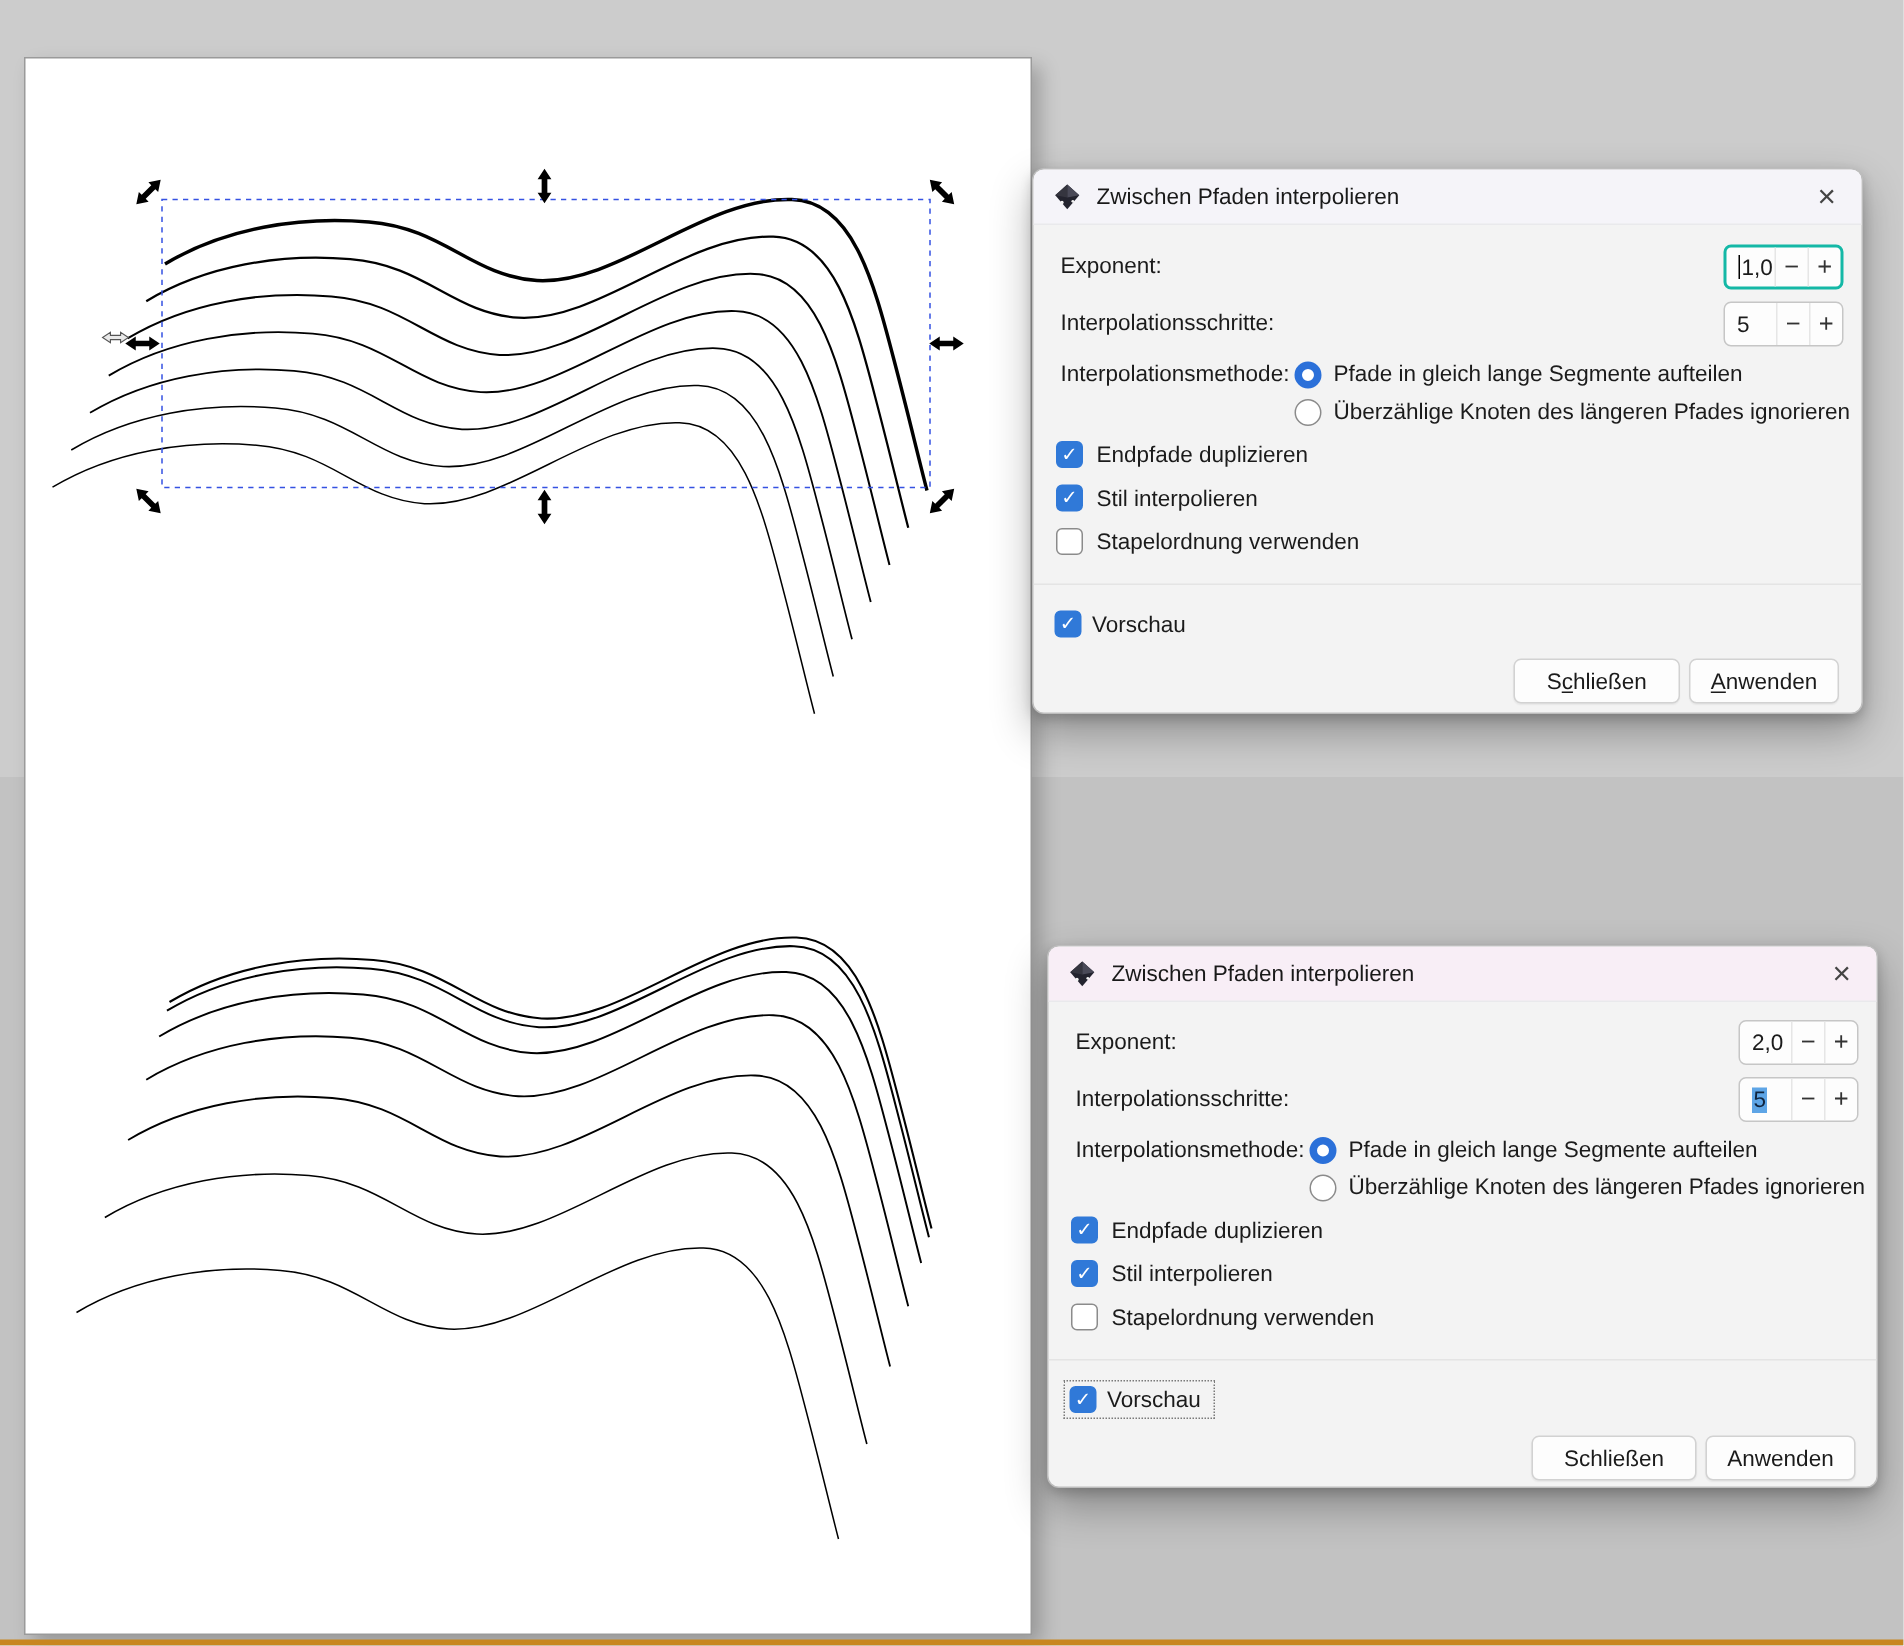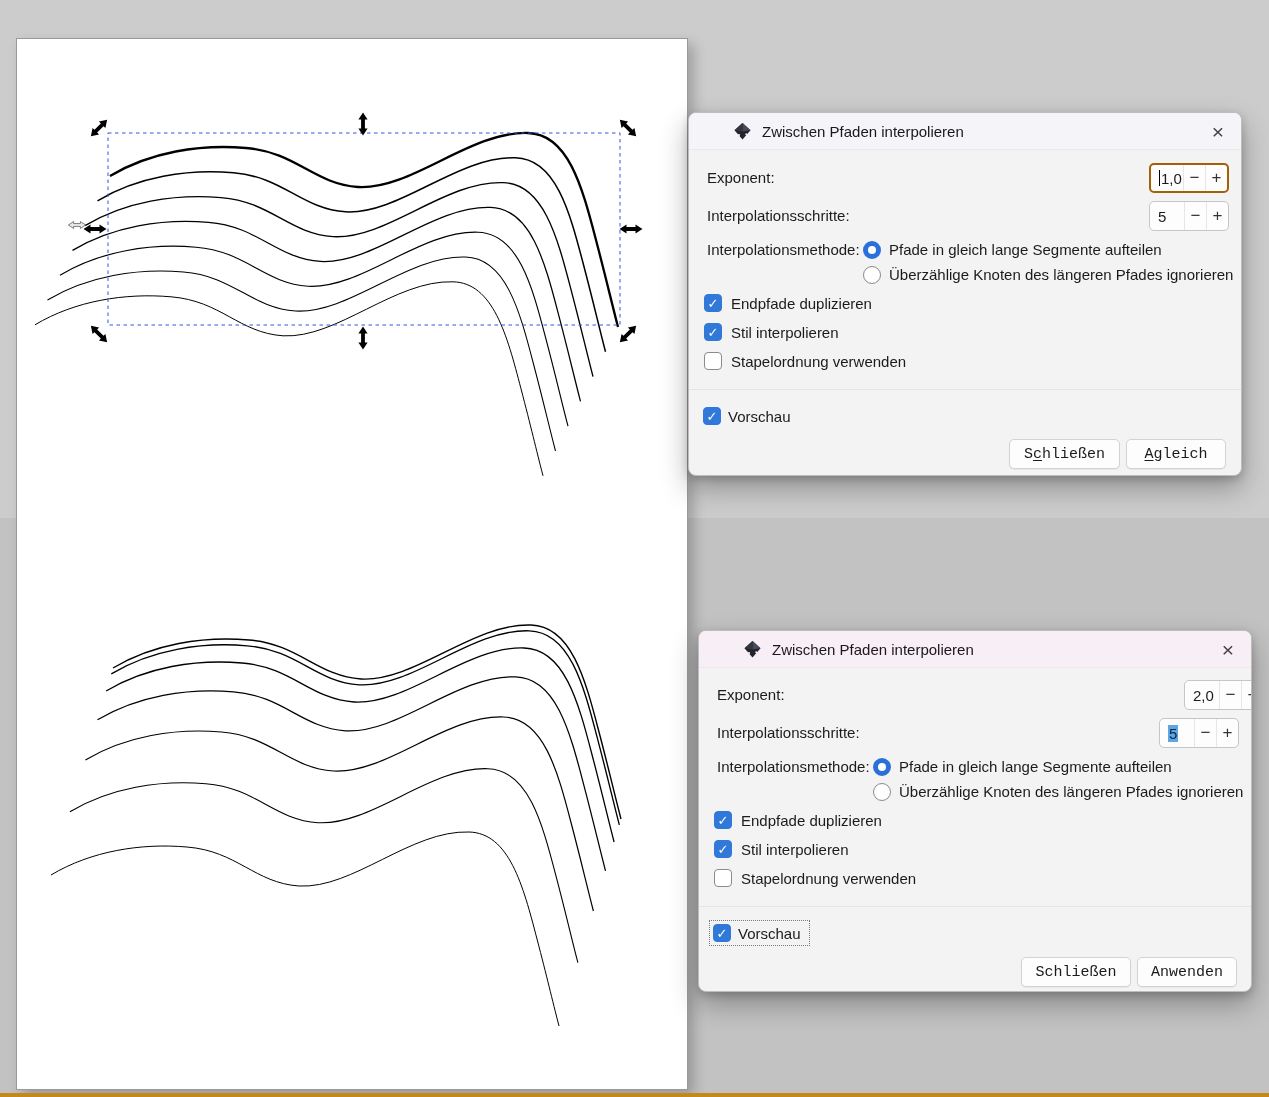--- a/index.html
+++ b/index.html
@@ -23,37 +23,37 @@
   .dialog{
     position:absolute;width:552px;background:#f3f3f3;border-radius:8px;
     border:1px solid #bdbdbd;
     box-shadow:0 12px 28px rgba(0,0,0,0.30),0 3px 8px rgba(0,0,0,0.18);
     font-size:15px;color:#1b1b1b;overflow:hidden;
   }
   .dialog-1{left:688px;top:112px;height:362px;}
   .dialog-2{left:698px;top:630px;height:360px;}
   .titlebar{
     position:absolute;left:0;top:0;right:0;height:36px;
-    display:flex;align-items:center;border-bottom:1px solid #e9e9ec;padding-left:31px;
+    display:flex;align-items:center;border-bottom:1px solid #e9e9ec;
   }
   .dialog-1 .titlebar{background:#f5f4f9;}
   .dialog-2 .titlebar{background:#f8eef6;}
   .title-icon{margin-left:13px;margin-right:10px;width:19px;height:19px;flex:0 0 auto;}
   .title-text{font-size:15px;color:#191919;}
   .close-x{
     margin-left:auto;margin-right:13px;font-size:21px;line-height:21px;color:#444;
     cursor:default;padding:0 4px;
   }
   .dlg-label{position:absolute;left:18px;line-height:20px;white-space:nowrap;}
   .spinner{
     position:absolute;left:460px;width:80px;height:30px;background:#fdfdfd;
     border:1px solid #c6c6c6;border-radius:5px;display:flex;align-items:stretch;
     box-sizing:border-box;
   }
-  .spinner.focused{border:2px solid #a16207;}
+  .spinner.focused{border:2px solid #14b8a6;}
   .spin-value{flex:1;display:flex;align-items:center;padding-left:8px;font-size:15px;}
   .caret{display:inline-block;width:1px;height:16px;background:#000;margin-right:1px;}
   .sel-text{background:#5ea5e6;color:#10243d;padding:0 1px;}
   .spin-btn{
     width:21px;display:flex;align-items:center;justify-content:center;
     font-size:17px;color:#333;border-left:1px solid #e6e6e6;
   }
   .radio{
     position:absolute;width:18px;height:18px;border-radius:50%;background:#fff;
     box-sizing:border-box;border:1px solid #8b8b8b;
@@ -67,21 +67,21 @@
   .checkmark{color:#fff;font-size:13px;font-weight:bold;font-family:"DejaVu Sans",sans-serif;line-height:1;}
   .separator{position:absolute;left:0;right:0;height:1px;background:#e4e4e4;}
   .preview-wrap{position:absolute;left:11px;display:inline-flex;align-items:center;padding:3px 8px 3px 3px;}
   .preview-wrap .checkbox{position:static;flex:0 0 auto;}
   .preview-wrap.focus-ring{outline:1px dotted #7a7a7a;}
   .preview-label{margin-left:7px;text-align:center;}
   .check-label{position:absolute;left:42px;line-height:20px;white-space:nowrap;}
   .btn{
     position:absolute;height:30px;border-radius:5px;background:#fdfdfd;border:1px solid #d2d2d2;
     display:flex;align-items:center;justify-content:center;font-size:15px;color:#1b1b1b;
-    box-sizing:border-box;box-shadow:0 1px 1px rgba(0,0,0,0.05);font-family:Liberation Mono, monospace;
+    box-sizing:border-box;box-shadow:0 1px 1px rgba(0,0,0,0.05);
   }
   .btn .mn{text-decoration:underline;text-underline-offset:2px;}
 </style>
 </head>
 <body>
 
 <div class="bg-top"></div>
 <div class="bg-bottom"></div>
 <div class="canvas-page"></div>
 
@@ -172,39 +172,39 @@
     <span class="checkbox checked">
         <span class="checkmark">✓</span>
       </span>
     <span class="preview-label">Vorschau</span>
   </div>
 
   <div class="btn" style="left:320px;top:326px;width:111px;">
     <span><span>S</span><span class="mn">c</span><span>hließen</span></span>
   </div>
   <div class="btn" style="left:437px;top:326px;width:100px;">
-    <span><span></span><span class="mn">A</span><span>gleich</span></span>
+    <span><span></span><span class="mn">A</span><span>nwenden</span></span>
   </div>
 </div>
 
 <div class="dialog dialog-2">
   <div class="titlebar">
     <svg class="title-icon" viewBox="0 0 19 19">
       <path d="M9.5,1 L17.5,8.2 L9.5,17.5 L1.5,8.2 Z" fill="#23232e"></path>
       <path d="M9.5,1 L17.5,8.2 L9.5,9.6 Z" fill="#4a4a58"></path>
       <path d="M9.5,1 L1.5,8.2 L9.5,9.6 Z" fill="#35353f"></path>
       <circle cx="6" cy="13" r="1.1" fill="#f3f3f3"></circle>
       <circle cx="13.2" cy="12.2" r="0.9" fill="#f3f3f3"></circle>
     </svg>
     <span class="title-text">Zwischen Pfaden interpolieren</span>
     <span class="close-x">×</span>
   </div>
 
   <span class="dlg-label" style="top:54px;">Exponent:</span>
-  <div class="spinner" style="top:49px;margin-left:25px;">
+  <div class="spinner" style="top:49px;">
     <span class="spin-value">
         <span>2,0</span>
       </span>
     <span class="spin-btn">−</span>
     <span class="spin-btn">+</span>
   </div>
 
   <span class="dlg-label" style="top:92px;">Interpolationsschritte:</span>
   <div class="spinner" style="top:87px;">
     <span class="spin-value">

